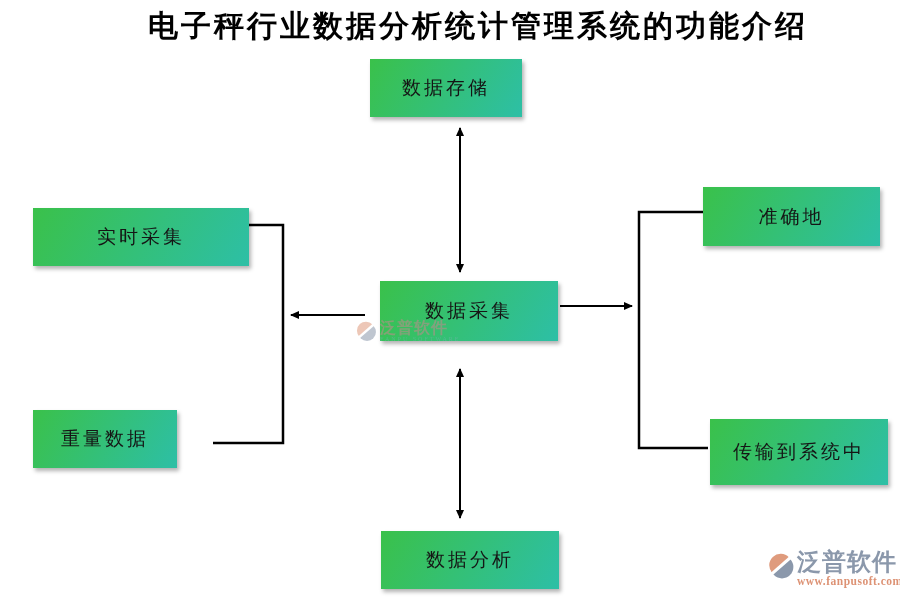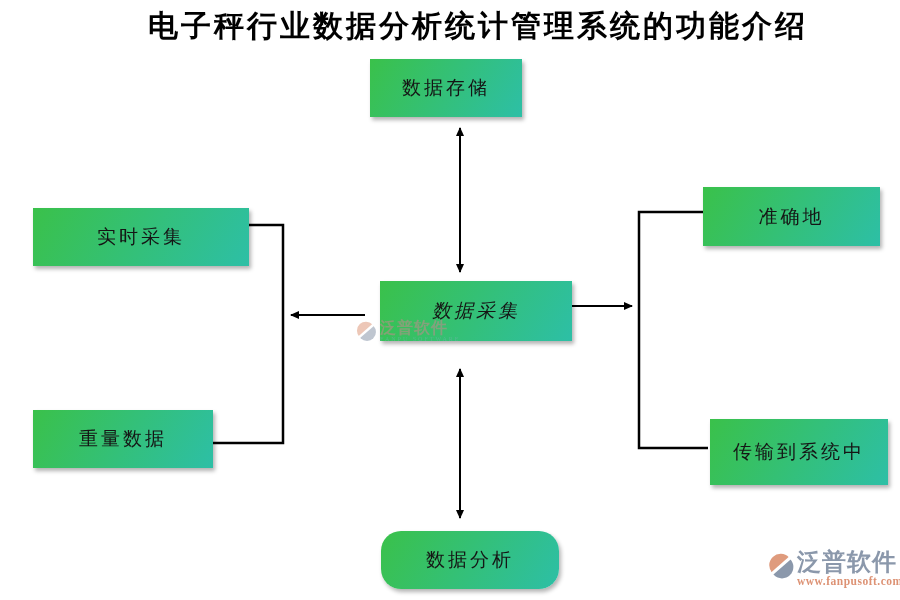--- a/index.html
+++ b/index.html
@@ -8,24 +8,24 @@
   .title{position:absolute;top:6px;left:0;width:900px;text-align:center;
          color:#000000;font-size:30px;font-weight:bold;letter-spacing:3px;white-space:nowrap;padding-left:28px;}
   .edges{position:absolute;left:0;top:0;width:900px;height:600px;pointer-events:none;}
   .node{position:absolute;display:flex;align-items:center;justify-content:center;
         background:linear-gradient(120deg,#3ac14a 0%,#2dbfa6 100%);
         color:#151515;font-size:19px;letter-spacing:3px;font-weight:normal;
         box-shadow:2px 3px 4px rgba(0,0,0,0.30);white-space:nowrap;}
   .n-storage   {left:370px;top:59px; width:152px;height:58px;}
   .n-realtime  {left:33px; top:196px;width:216px;height:58px;margin-top:12px;}
   .n-accurate  {left:703px;top:187px;width:177px;height:59px;}
-  .n-collect   {left:380px;top:281px;width:192px;height:60px;font-style:italic;}
-  .n-weight    {left:33px; top:410px;width:180px;height:58px;}
+  .n-collect   {left:380px;top:281px;width:178px;height:60px;}
+  .n-weight    {left:33px; top:410px;width:144px;height:58px;}
   .n-transmit  {left:710px;top:419px;width:178px;height:66px;}
-  .n-analysis  {left:381px;top:531px;width:178px;height:58px;border-radius:20px;}
+  .n-analysis  {left:381px;top:531px;width:178px;height:58px;}
   .watermark{position:absolute;left:356px;top:319px;display:flex;align-items:flex-start;opacity:0.55;z-index:5;}
   .wm-icon{width:22px;height:22px;margin-top:2px;}
   .wm-textcol{display:flex;flex-direction:column;margin-left:2px;}
   .wm-text{font-size:16px;font-weight:bold;color:#c2898d;letter-spacing:1px;line-height:17px;}
   .wm-sub{font-size:6px;color:#6fb3a8;letter-spacing:2px;line-height:7px;}
   .logo{position:absolute;left:768px;top:549px;display:flex;align-items:flex-start;}
   .logo-icon{width:28px;height:28px;margin-top:4px;}
   .logo-textcol{display:flex;flex-direction:column;margin-left:1px;}
   .logo-text{font-size:24px;font-weight:bold;color:#8b98ab;letter-spacing:1px;line-height:26px;white-space:nowrap;}
   .logo-url{font-size:11.5px;font-weight:bold;color:#dd9274;letter-spacing:0.5px;line-height:12px;white-space:nowrap;}

